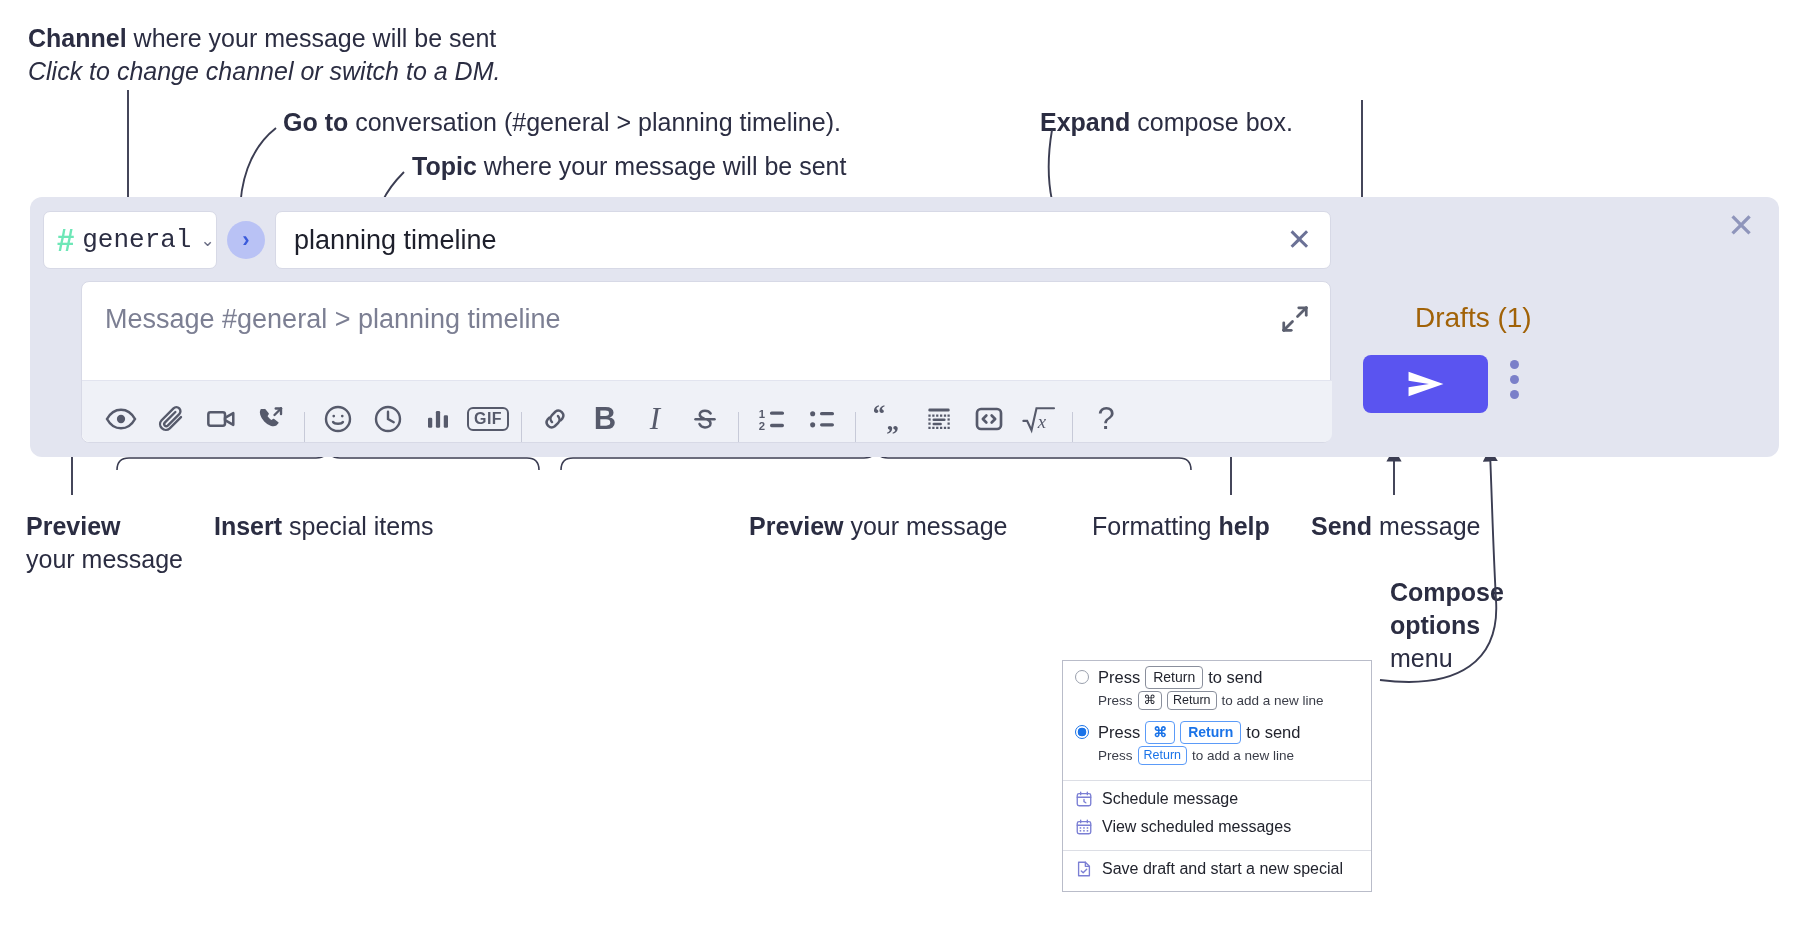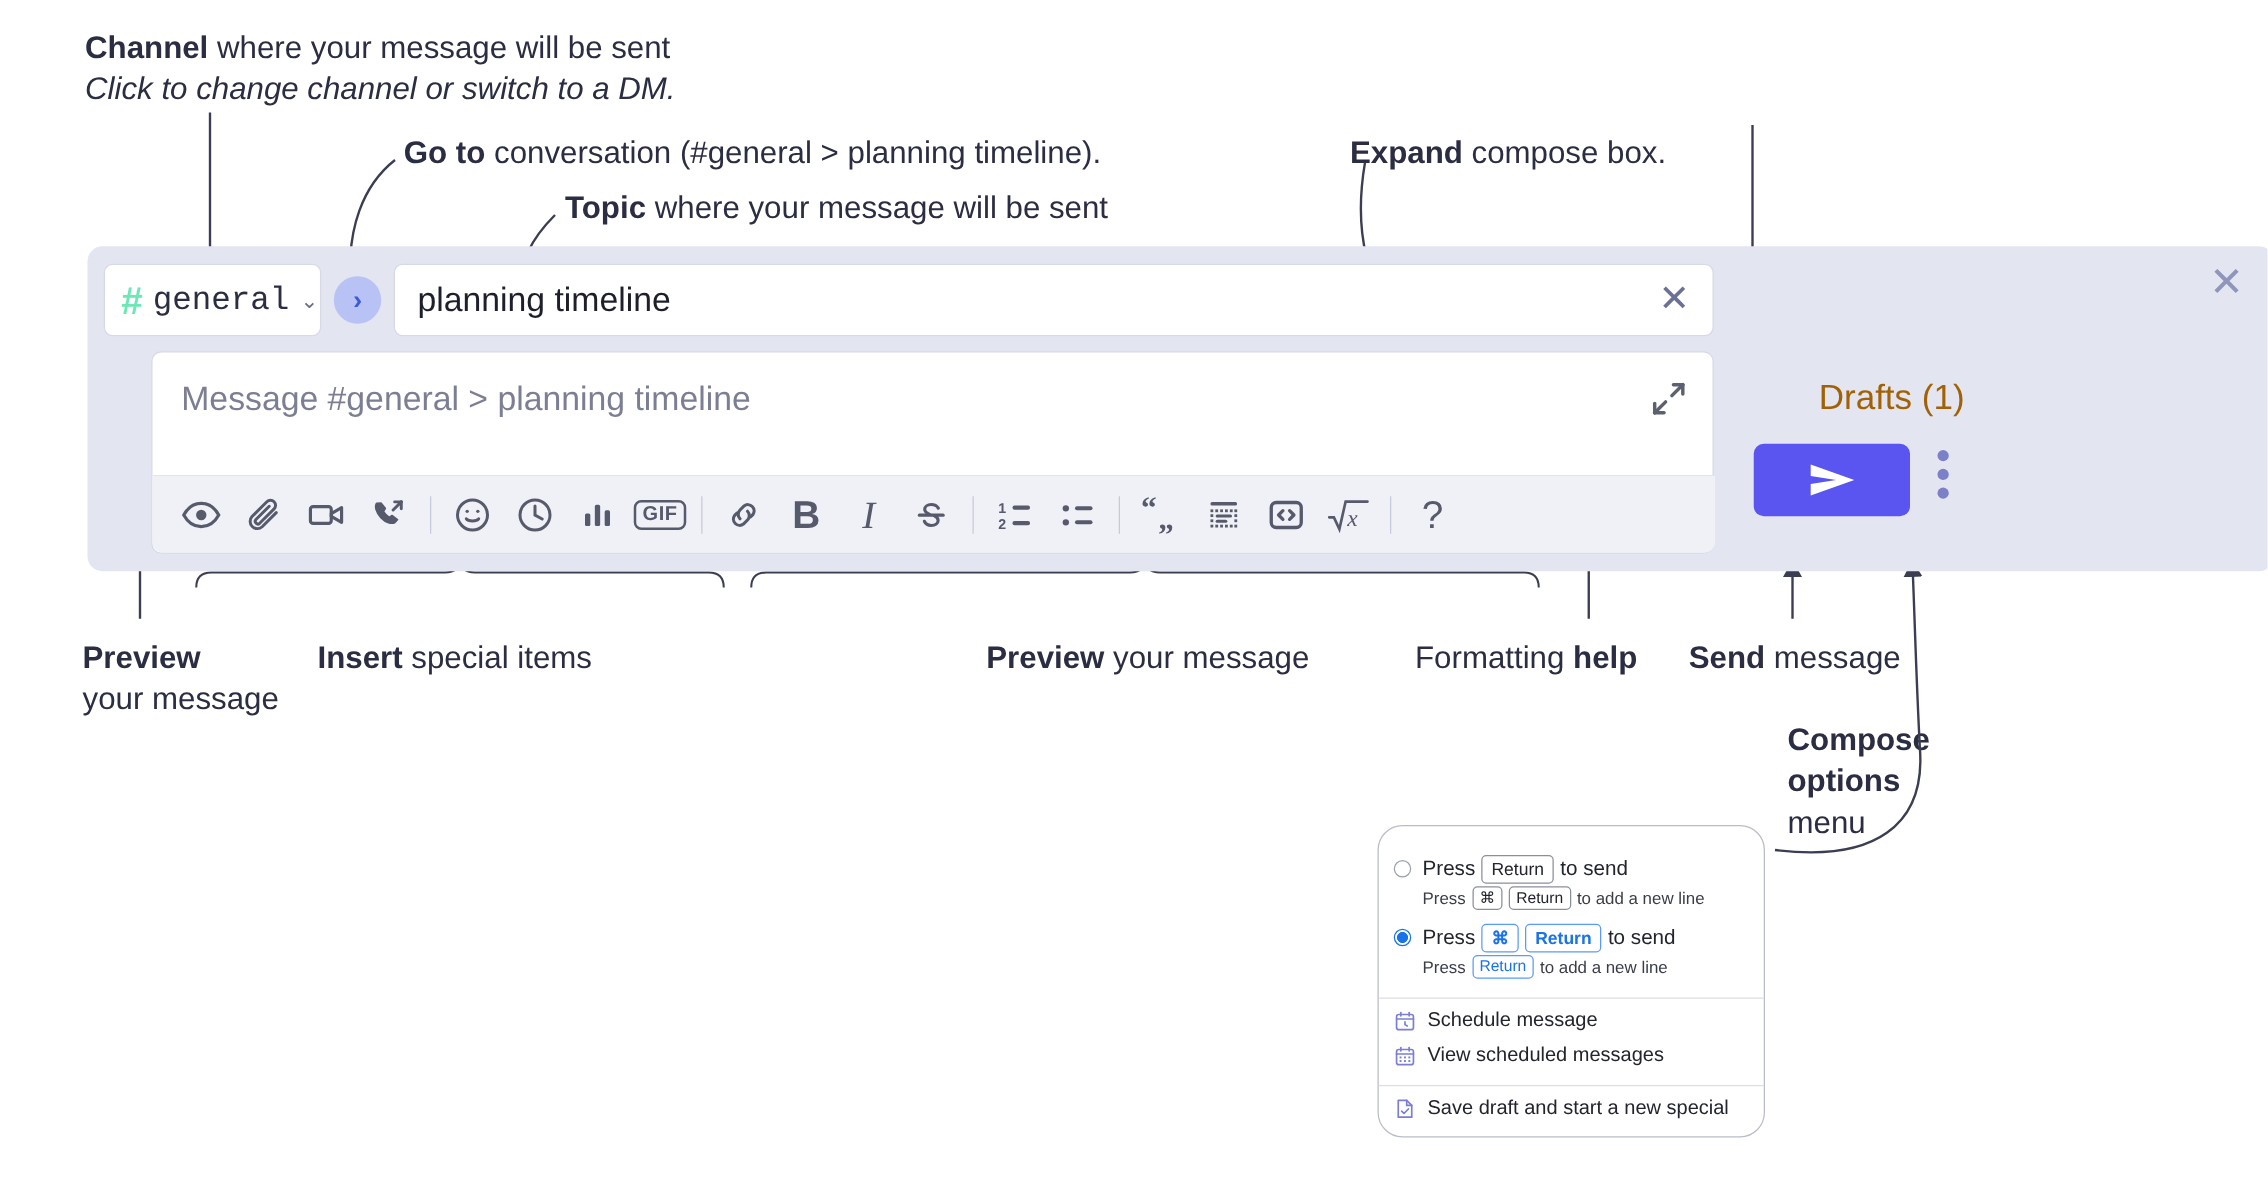--- a/index.html
+++ b/index.html
@@ -4,21 +4,21 @@
 <style>
   * { box-sizing: border-box; margin:0; padding:0; }
   html,body { width:1814px; height:944px; }
   body {
     background:#ffffff;
     font-family:"Liberation Sans", sans-serif;
     color:#2b2d42;
     position:relative;
     overflow:hidden;
   }
-  .canvas { position:absolute; inset:0;margin-left:40px; }
+  .canvas { position:absolute; inset:0; }
 
   
   .anno { position:absolute; font-size:25px; line-height:1.32; color:#2b2d42; white-space:nowrap; }
   .anno b { font-weight:700; }
   .anno .sub { font-style:italic; }
 
   
   svg.lines { position:absolute; left:0; top:0; width:1814px; height:944px; pointer-events:none; }
 
   
@@ -62,21 +62,21 @@
     background:#fff; border:1px solid #d7d9e6; border-radius:8px;
   }
   .placeholder { position:absolute; left:23px; top:22px; font-size:27px; color:#7c7f93; }
   .expand-ico { position:absolute; right:20px; top:22px; color:#5c6070; }
 
   
   .toolbar {
     position:absolute; left:0; bottom:0; width:1250px; height:62px;
     background:#eff1f7; border-top:1px solid #e2e4ef;
     border-radius:0 0 8px 8px;
-    display:flex; align-items:center; padding-left:14px; gap:0;
+    display:flex; align-items:flex-end; padding-left:14px; gap:0;
   }
   .tb { width:50px; height:46px; display:flex; align-items:center; justify-content:center; color:#565a6b; }
   .tb svg { display:block; }
   .sep { width:1px; height:30px; background:#c7cad8; margin:0 8px; }
   .gif-box {
     border:2.5px solid #565a6b; border-radius:6px; padding:1px 5px;
     font-size:16px; font-weight:700; letter-spacing:.4px; color:#565a6b;
   }
   .glyph { font-size:30px; color:#565a6b; font-family:"Liberation Serif", serif; }
   .glyph-b { font-weight:700; font-size:31px; font-family:"Liberation Sans", sans-serif;}
@@ -91,22 +91,22 @@
   .send-btn {
     position:absolute; left:1333px; top:158px; width:125px; height:58px;
     background:#5a54f0; border-radius:8px; display:flex; align-items:center; justify-content:center;
   }
   .kebab { position:absolute; left:1480px; top:163px; display:flex; flex-direction:column; gap:6px; align-items:center; }
   .kebab i { width:9px; height:9px; border-radius:50%; background:#7b80c9; display:block; }
 
   
   .menu {
     position:absolute; left:1062px; top:660px; width:310px;
-    background:#fff; border:1px solid #b9bcc9; border-radius:20px;
-    padding:18px 0 8px 0; font-size:15.5px; color:#22242e;
+    background:#fff; border:1px solid #b9bcc9; border-radius:0;
+    padding:0 0 8px 0; font-size:15.5px; color:#22242e;
   }
   .opt { display:flex; align-items:flex-start; padding:5px 12px 0 12px; gap:9px; }
   .radio { width:14px; height:14px; border:1.6px solid #9aa0ad; border-radius:50%; margin-top:4px; flex:none; background:#fff;}
   .radio.on { border-color:#1a73e8; background:
      radial-gradient(circle at 50% 50%, #1a73e8 0 4.2px, #fff 4.6px 100%); }
   .optline { display:flex; align-items:center; gap:5px; flex-wrap:nowrap; }
   .optline.main { font-size:16.5px; }
   .sub-line { padding:2px 12px 6px 35px; display:flex; align-items:center; gap:5px; font-size:13.5px; color:#3a3d48; }
   .key {
     border:1px solid #8a8f9c; border-radius:4px; padding:1px 7px; font-size:14px;

